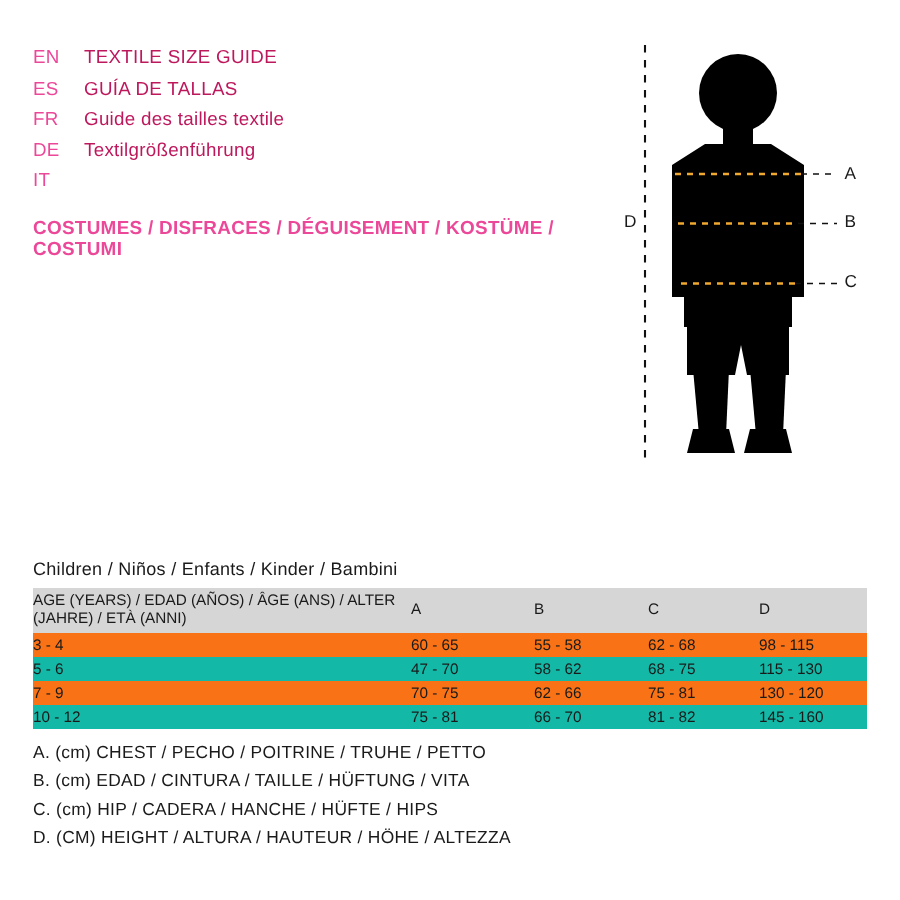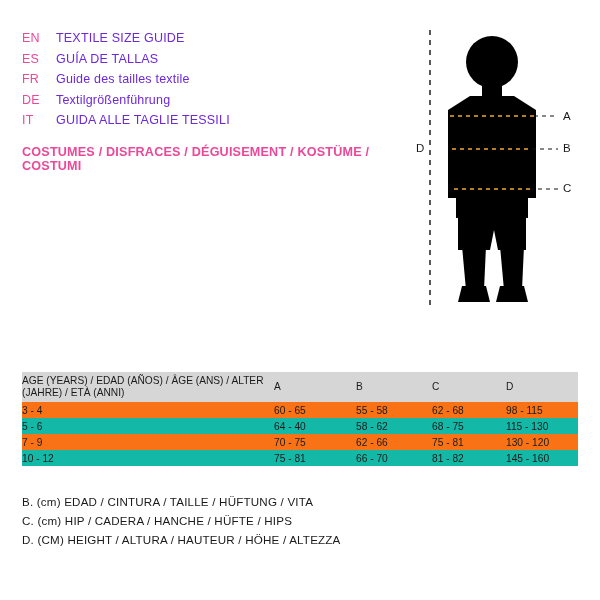--- a/index.html
+++ b/index.html
@@ -35,21 +35,21 @@
     font-size: 12.5px;
     line-height: 20.5px;
     letter-spacing: 0.2px;
   }
   .lang-code {
     width: 34px;
     flex: 0 0 34px;
     color: #ec4899;
   }
   .lang-text {
-    color: #6d28d9;
+    color: #be185d;
   }
   .costumes-line {
     margin-top: 14px;
     font-size: 12.6px;
     font-weight: bold;
     letter-spacing: 0.2px;
     color: #ec4899;
   }
 
   
@@ -155,21 +155,20 @@
     <div class="lang-row">
       <span class="lang-code">FR</span>
       <span class="lang-text">Guide des tailles textile</span>
     </div>
     <div class="lang-row">
       <span class="lang-code">DE</span>
       <span class="lang-text">Textilgrößenführung</span>
     </div>
     <div class="lang-row">
       <span class="lang-code">IT</span>
-      <span class="lang-text">GUIDA ALLE TAGLIE TESSILI</span>
     </div>
     <div class="costumes-line">COSTUMES / DISFRACES / DÉGUISEMENT / KOSTÜME / COSTUMI</div>
   </div>
 
   <div class="figure-area">
     <svg class="fig-svg" width="190" height="310" viewBox="0 0 190 310">
 
       <line x1="30" y1="12" x2="30" y2="292" stroke="#111111" stroke-width="1.4" stroke-dasharray="5,5"></line>
 
       <circle cx="92" cy="44" r="26" fill="#000000"></circle>
@@ -198,39 +197,40 @@
       <line x1="130" y1="171" x2="158" y2="171" stroke="#111111" stroke-width="1.1" stroke-dasharray="4,4"></line>
     </svg>
 
     <span class="meas-label label-a">A</span>
     <span class="meas-label label-b">B</span>
     <span class="meas-label label-c">C</span>
     <span class="meas-label label-d">D</span>
   </div>
 
   <div class="table-section">
+    <div class="children-title">Children / Niños / Enfants / Kinder / Bambini</div>
     <table class="size-table">
       <tbody>
         <tr class="hdr-row">
           <td class="col-label">AGE (YEARS) / EDAD (AÑOS) / ÂGE (ANS) / ALTER (JAHRE) / ETÀ (ANNI)</td>
           <td class="col-a">A</td>
           <td class="col-b">B</td>
           <td class="col-c">C</td>
           <td class="col-d">D</td>
         </tr>
         <tr class="row-light">
           <td class="col-label">3 - 4</td>
           <td class="col-a">60 - 65</td>
           <td class="col-b">55 - 58</td>
           <td class="col-c">62 - 68</td>
           <td class="col-d">98 - 115</td>
         </tr>
         <tr class="row-shade">
           <td class="col-label">5 - 6</td>
-          <td class="col-a">64 - 40</td>
+          <td class="col-a">47 - 70</td>
           <td class="col-b">58 - 62</td>
           <td class="col-c">68 - 75</td>
           <td class="col-d">115 - 130</td>
         </tr>
         <tr class="row-light">
           <td class="col-label">7 - 9</td>
           <td class="col-a">70 - 75</td>
           <td class="col-b">62 - 66</td>
           <td class="col-c">75 - 81</td>
           <td class="col-d">130 - 120</td>
@@ -240,18 +240,19 @@
           <td class="col-a">75 - 81</td>
           <td class="col-b">66 - 70</td>
           <td class="col-c">81 - 82</td>
           <td class="col-d">145 - 160</td>
         </tr>
       </tbody>
     </table>
   </div>
 
   <div class="legend">
+    <div class="legend-line">A. (cm) CHEST / PECHO / POITRINE / TRUHE / PETTO</div>
     <div class="legend-line">B. (cm) EDAD / CINTURA / TAILLE / HÜFTUNG / VITA</div>
     <div class="legend-line">C. (cm) HIP / CADERA / HANCHE / HÜFTE / HIPS</div>
     <div class="legend-line">D. (CM) HEIGHT / ALTURA / HAUTEUR / HÖHE / ALTEZZA</div>
   </div>
 
 </div>
 
 </body></html>

